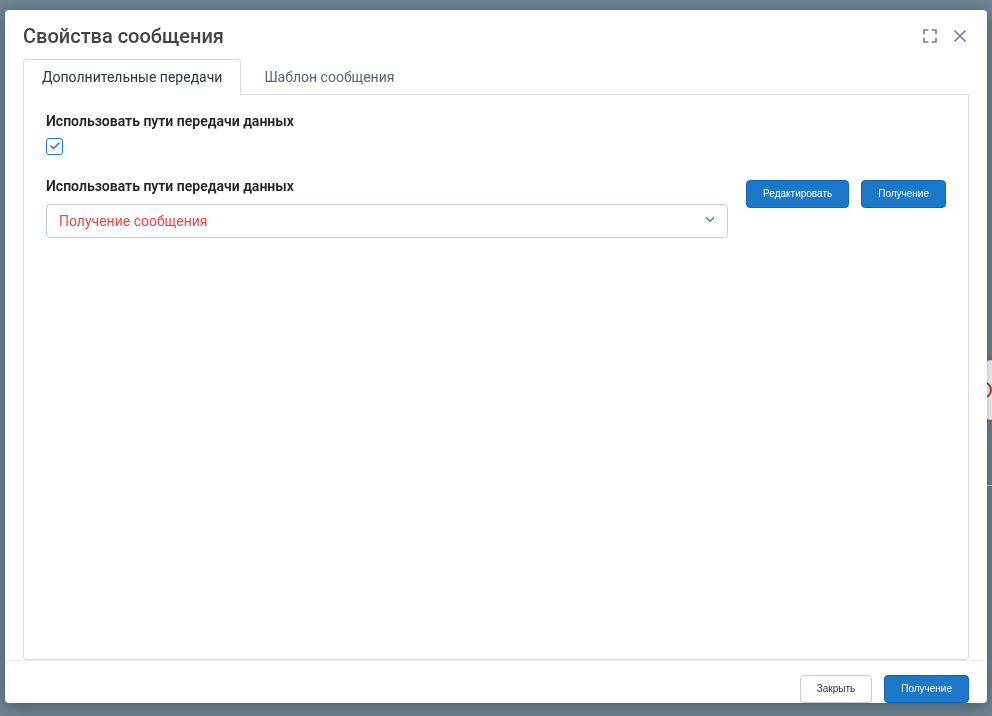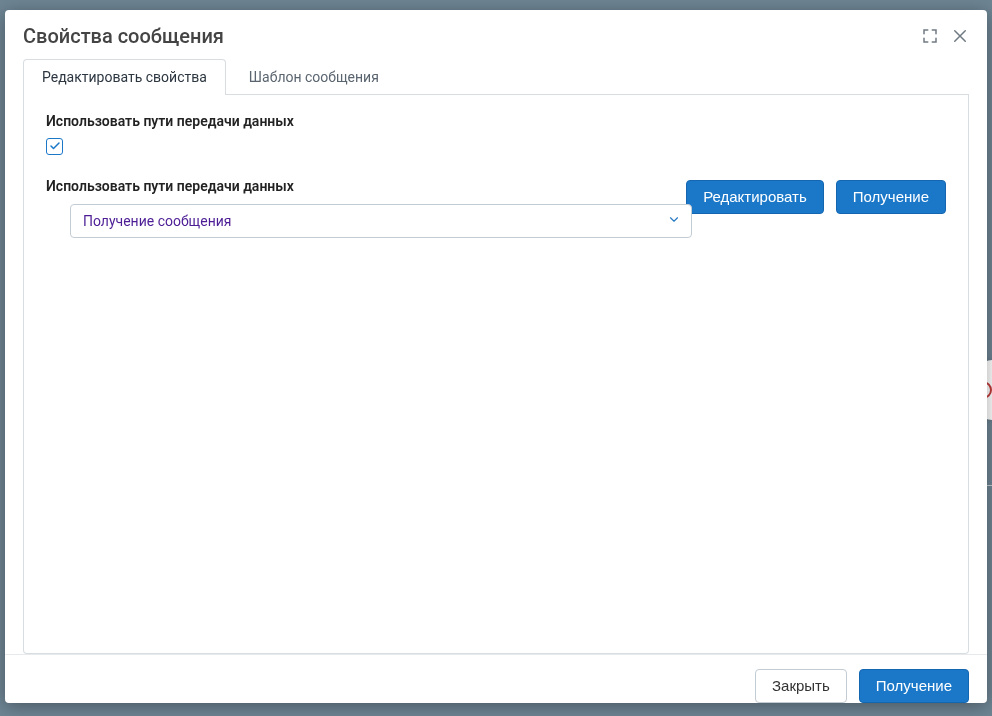--- a/index.html
+++ b/index.html
@@ -159,21 +159,21 @@
     }
     .row2-left {
       flex: 1;
     }
     .row2-buttons {
       display: flex;
       gap: 12px;
       padding-top: 2px;
     }
     .btn {
-      font-size: 15px;
+      font-size: 10px;
       padding: 7px 16px;
       border-radius: 4px;
       cursor: pointer;
       border: 1px solid transparent;
       line-height: 1.2;
     }
     .btn-primary {
       background: #1b78c9;
       color: #fff;
       border-color: #1566b0;
@@ -187,25 +187,24 @@
     .select {
       margin-top: 10px;
       height: 34px;
       width: 100%;
       border: 1px solid #c3ccd3;
       border-radius: 4px;
       padding: 0 34px 0 12px;
       display: flex;
       align-items: center;
       font-size: 14px;
-      color: #4c1d95;
+      color: #ef4444;
       position: relative;
       cursor: pointer;
       background: #fff;
-      margin-left: 24px;
     }
     .select .chev {
       position: absolute;
       right: 10px;
       top: 50%;
       transform: translateY(-50%);
       color: #2a7bc3;
     }
     .select .chev svg { width: 14px; height: 14px; }
 
@@ -239,21 +238,21 @@
         <span class="icon-btn">
           <svg viewBox="0 0 24 24" fill="none" stroke-width="2" stroke-linecap="round">
             <path d="M5 5l14 14M19 5L5 19"></path>
           </svg>
         </span>
       </div>
     </div>
 
     <div class="tabs-wrap">
       <div class="tabs">
-        <div class="tab active">Редактировать свойства</div>
+        <div class="tab active">Дополнительные передачи</div>
         <div class="tab">Шаблон сообщения</div>
       </div>
     </div>
 
     <div class="tab-body">
 
       <div class="field-label">Использовать пути передачи данных</div>
       <div class="checkbox-row">
         <span class="chk">
           <svg viewBox="0 0 24 24" fill="none" stroke="#1b78c9" stroke-width="3" stroke-linecap="round" stroke-linejoin="round">

